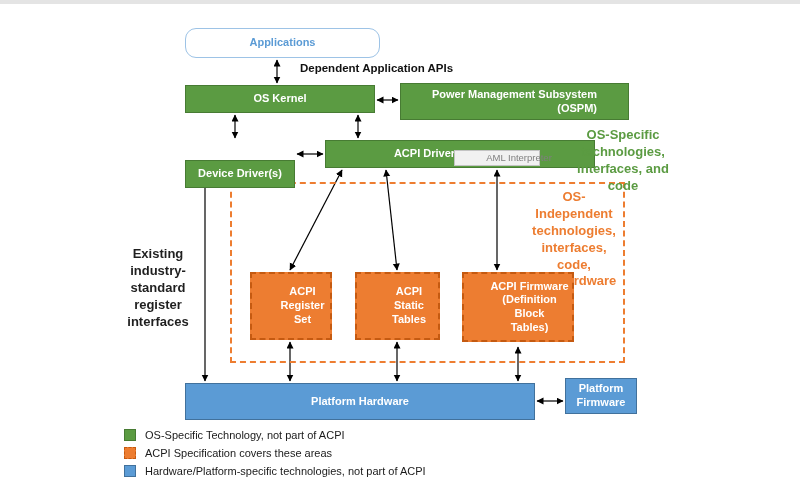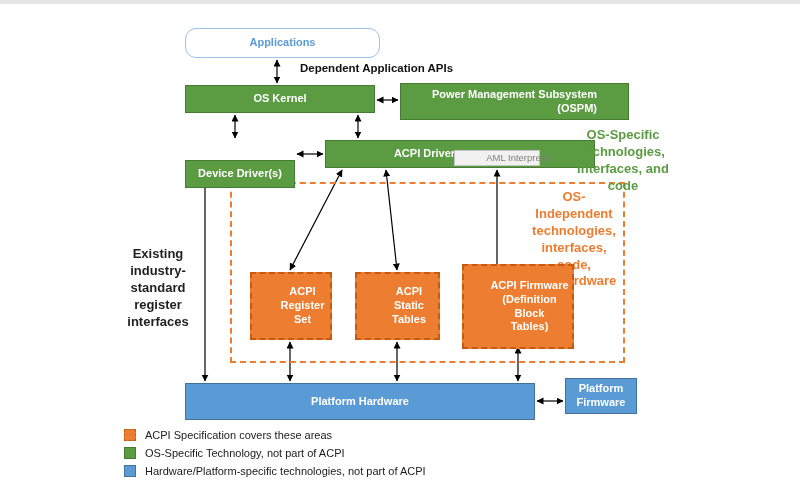--- a/index.html
+++ b/index.html
@@ -101,36 +101,36 @@
   <div class="note black-text" style="left:106px; top:246px; width:104px;">Existing industry-
 standard register
 interfaces</div>
 
   <div class="box orange-box" style="left:250px; top:272px; width:82px; height:68px;">ACPI
 Register Set</div>
 
   <div class="box orange-box" style="left:355px; top:272px; width:85px; height:68px;">ACPI
 Static Tables</div>
 
-  <div class="box orange-box" style="left:462px; top:264px; width:112px; height:85px;">ACPI Firmware
+  <div class="box orange-box" style="left:462px; top:272px; width:112px; height:70px;">ACPI Firmware
 (Definition Block
 Tables)</div>
 
   <div class="box blue-box" style="left:185px; top:383px; width:350px; height:37px;">Platform Hardware</div>
 
   <div class="box blue-box" style="left:565px; top:378px; width:72px; height:36px;">Platform
 Firmware</div>
 
   <div class="legend">
     <div class="legend-row">
+      <span class="swatch green"></span>
+      <span class="lbl">OS-Specific Technology, not part of ACPI</span>
+    </div>
+    <div class="legend-row">
       <span class="swatch orange"></span>
       <span class="lbl">ACPI Specification covers these areas</span>
-    </div>
-    <div class="legend-row">
-      <span class="swatch green"></span>
-      <span class="lbl">OS-Specific Technology, not part of ACPI</span>
     </div>
     <div class="legend-row">
       <span class="swatch blue"></span>
       <span class="lbl">Hardware/Platform-specific technologies, not part of ACPI</span>
     </div>
   </div>
 </div>
 
 </body></html>

